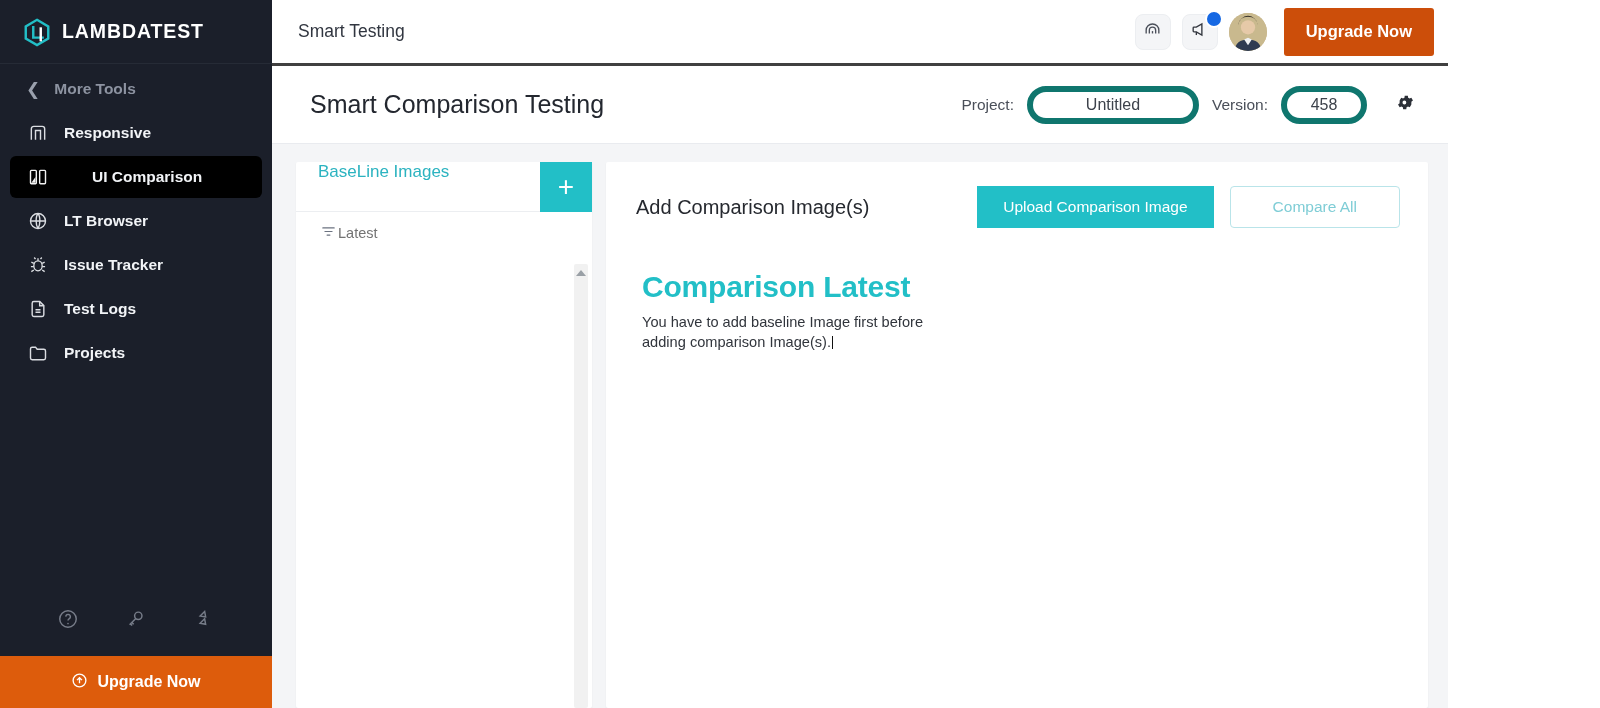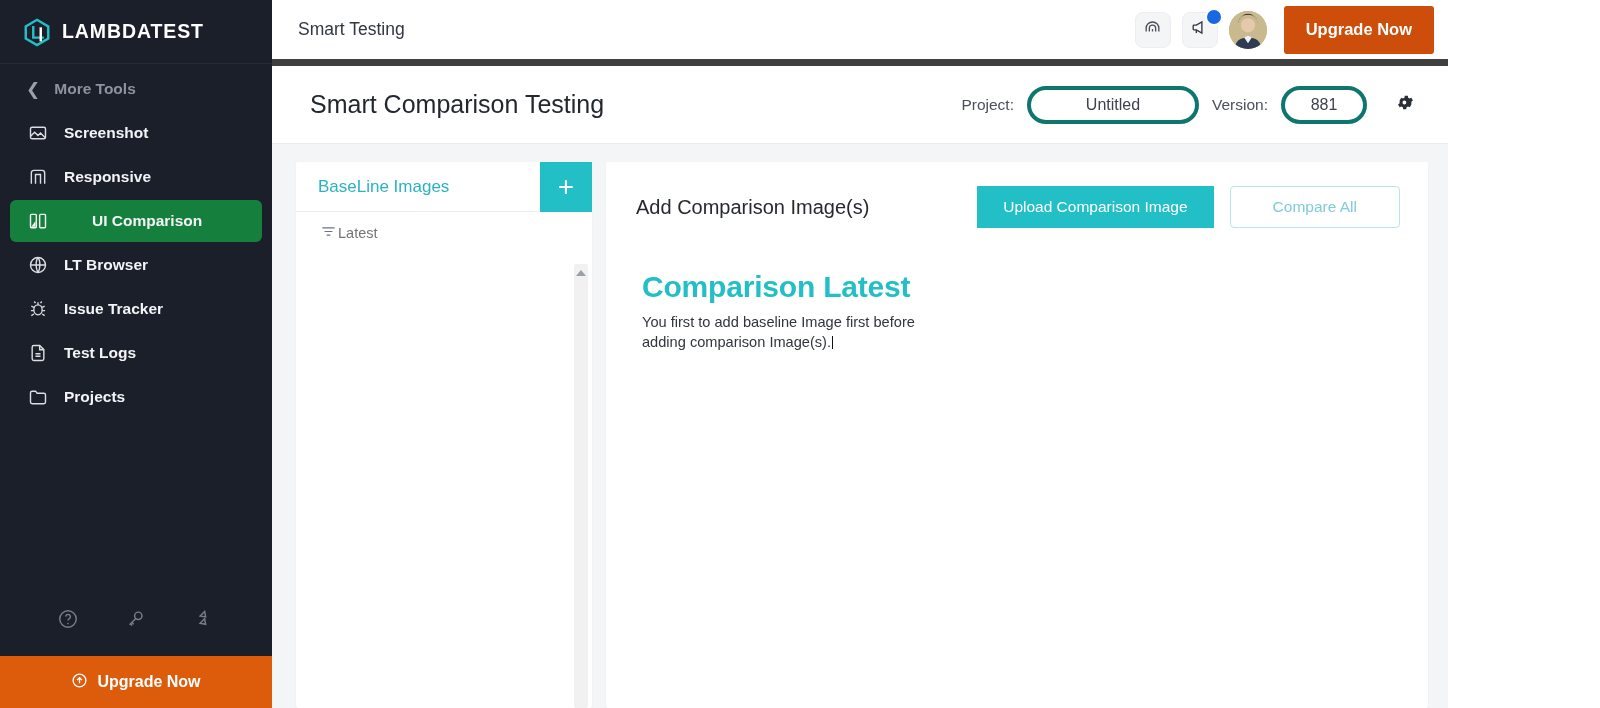--- a/index.html
+++ b/index.html
@@ -30,40 +30,40 @@
     font-size: 15.5px; font-weight: 600;
   }
   .chev { font-size: 17px; color: #9aa0ad; line-height: 1; }
   .nav { display: flex; flex-direction: column; gap: 2px; padding: 0 10px; }
   .nav-item {
     display: flex; align-items: center; gap: 16px;
     height: 42px; padding: 0 0 0 18px; border-radius: 6px;
     color: #f2f4f7; font-size: 15.5px; font-weight: 600;
     cursor: pointer;
   }
-  .nav-item.active { background: #15803d; gap: 44px; }
+  .nav-item.active { background: #000000; gap: 44px; }
   .nav-ico { width: 20px; height: 20px; flex: 0 0 20px; display: block; opacity: .95; }
   .spacer { flex: 1 1 auto; }
   .foot-icons {
     display: flex; justify-content: space-around; align-items: center;
     padding: 0 34px 26px 34px;
   }
   .foot-ico { width: 22px; height: 22px; opacity: .72; cursor: pointer; }
   .upgrade-side {
     height: 52px; background: #dd5c0c; color: #fff;
     display: flex; align-items: center; justify-content: center; gap: 9px;
     font-size: 16px; font-weight: 700; cursor: pointer;
   }
 
   
   .main { flex: 1 1 auto; height: 708px; display: flex; flex-direction: column; background: #f4f5f7; }
 
   .topbar {
     height: 66px; background: #fff; display: flex; align-items: center;
-    padding: 0 14px 0 26px; border-bottom: 7px solid #404040; flex: 0 0 66px;
+    padding: 0 14px 0 26px; border-bottom: 3px solid #404040; flex: 0 0 66px;
   }
   .topbar-title { font-size: 17.5px; color: #313640; }
   .topbar-right { margin-left: auto; display: flex; align-items: center; gap: 11px; }
   .icon-btn {
     width: 36px; height: 36px; border-radius: 8px; background: #f4f5f7;
     display: flex; align-items: center; justify-content: center;
     position: relative; cursor: pointer; border: 1px solid #eceef1;
   }
   .badge-dot {
     position: absolute; top: -5px; right: -6px; width: 18px; height: 18px;
@@ -80,41 +80,41 @@
   }
 
   .pagebar {
     height: 78px; background: #fff; display: flex; align-items: center;
     padding: 0 24px 0 38px; border-bottom: 1px solid #e9ebef; flex: 0 0 78px;
   }
   .page-title { font-size: 25px; color: #23272f; font-weight: 400; }
   .pagebar-right { margin-left: auto; display: flex; align-items: center; gap: 13px; }
   .field-label { font-size: 15.5px; color: #4a4f59; }
   .pill {
-    min-width: 172px; height: 38px; border: 4px solid #0f766e; border-radius: 19px;
+    min-width: 172px; height: 38px; border: 6px solid #0f766e; border-radius: 19px;
     display: flex; align-items: center; justify-content: center;
     font-size: 16px; color: #3c4插; color: #3d424b; background: #fff; cursor: text;
   }
   .pill.small { min-width: 86px; }
   .gear-btn {
     width: 38px; height: 38px; border-radius: 19px; background: #fff;
     display: flex; align-items: center; justify-content: center;
     cursor: pointer; margin-left: 6px;
   }
 
   .content { flex: 1 1 auto; display: flex; gap: 14px; padding: 18px 20px 0 24px; min-height: 0; }
 
   
   .baseline-card {
     width: 296px; flex: 0 0 296px; background: #fff; border-radius: 2px;
     display: flex; flex-direction: column; min-height: 0;
     box-shadow: 0 1px 2px rgba(16,24,40,.06);
   }
   .baseline-head {
-    height: 50px; display: flex; align-items: center;
+    height: 50px; display: flex; 
     border-bottom: 1px solid #eceef1; padding-left: 22px;
   }
   .baseline-title { font-size: 17px; color: #2bb3c0; flex: 1 1 auto; }
   .plus-btn {
     width: 52px; height: 50px; background: #22bfc7; color: #fff;
     display: flex; align-items: center; justify-content: center;
     font-size: 28px; font-weight: 300; line-height: 1; cursor: pointer;
   }
   .baseline-sub {
     display: flex; align-items: center; gap: 1px;
@@ -183,29 +183,20 @@
       <span class="brand-name">LAMBDATEST</span>
     </div>
 
     <div class="more-tools">
       <span class="chev">❮</span>
       <span>More Tools</span>
     </div>
 
     <nav class="nav">
 
-      <div class="nav-item">
-        <span class="nav-ico">
-          <svg viewBox="0 0 24 24" width="20" height="20" fill="none" stroke="#e6e8ec" stroke-width="1.7">
-            <rect x="3" y="5" width="18" height="14" rx="2"></rect>
-            <path d="M3 16l5-5 4 4 3-3 6 6"></path>
-          </svg>
-        </span>
-        <span>Screenshot</span>
-      </div>
 
       <div class="nav-item">
         <span class="nav-ico">
           <svg viewBox="0 0 24 24" width="20" height="20" fill="none" stroke="#e6e8ec" stroke-width="1.7">
             <path d="M4 20V7a3 3 0 013-3h10a3 3 0 013 3v13"></path>
             <path d="M9 20V9h6v11"></path>
           </svg>
         </span>
         <span>Responsive</span>
       </div>
@@ -338,21 +329,21 @@
         </div>
       </div>
     </div>
 
     <div class="pagebar">
       <h1 class="page-title">Smart Comparison Testing</h1>
       <div class="pagebar-right">
         <span class="field-label">Project:</span>
         <div class="pill" placeholder="Untitled">Untitled</div>
         <span class="field-label">Version:</span>
-        <div class="pill small" placeholder="881">881</div>
+        <div class="pill small" placeholder="881">458</div>
         <div class="gear-btn">
           <span>
             <svg viewBox="0 0 24 24" width="19" height="19" fill="#2b2f37">
               <path d="M19.4 13a7.8 7.8 0 000-2l2-1.5-2-3.4-2.4 1a7.6 7.6 0 00-1.7-1L15 3.5h-4l-.3 2.6c-.6.25-1.2.6-1.7 1l-2.4-1-2 3.4L4.6 11a7.8 7.8 0 000 2l-2 1.5 2 3.4 2.4-1c.5.4 1.1.75 1.7 1l.3 2.6h4l.3-2.6c.6-.25 1.2-.6 1.7-1l2.4 1 2-3.4zM13 12a2.4 2.4 0 11-4.8 0 2.4 2.4 0 014.8 0z"></path>
             </svg>
           </span>
         </div>
       </div>
     </div>
 
@@ -383,20 +374,20 @@
           <div class="cmp-title">Add Comparison Image(s)</div>
           <div class="cmp-actions">
             <button class="btn-upload">Upload Comparison Image</button>
             <button class="btn-compare">Compare All</button>
           </div>
         </div>
 
         <div class="empty-wrap">
           <div class="empty-title">Comparison Latest</div>
           <div class="empty-text">
-            <span>You first to add </span><b>baseline Image</b><span> first before adding </span><b>comparison Image(s)</b><span>.</span><span class="caret"></span>
+            <span>You have to add </span><b>baseline Image</b><span> first before adding </span><b>comparison Image(s)</b><span>.</span><span class="caret"></span>
           </div>
         </div>
       </div>
 
     </div>
   </section>
 </div>
 
 </body></html>

